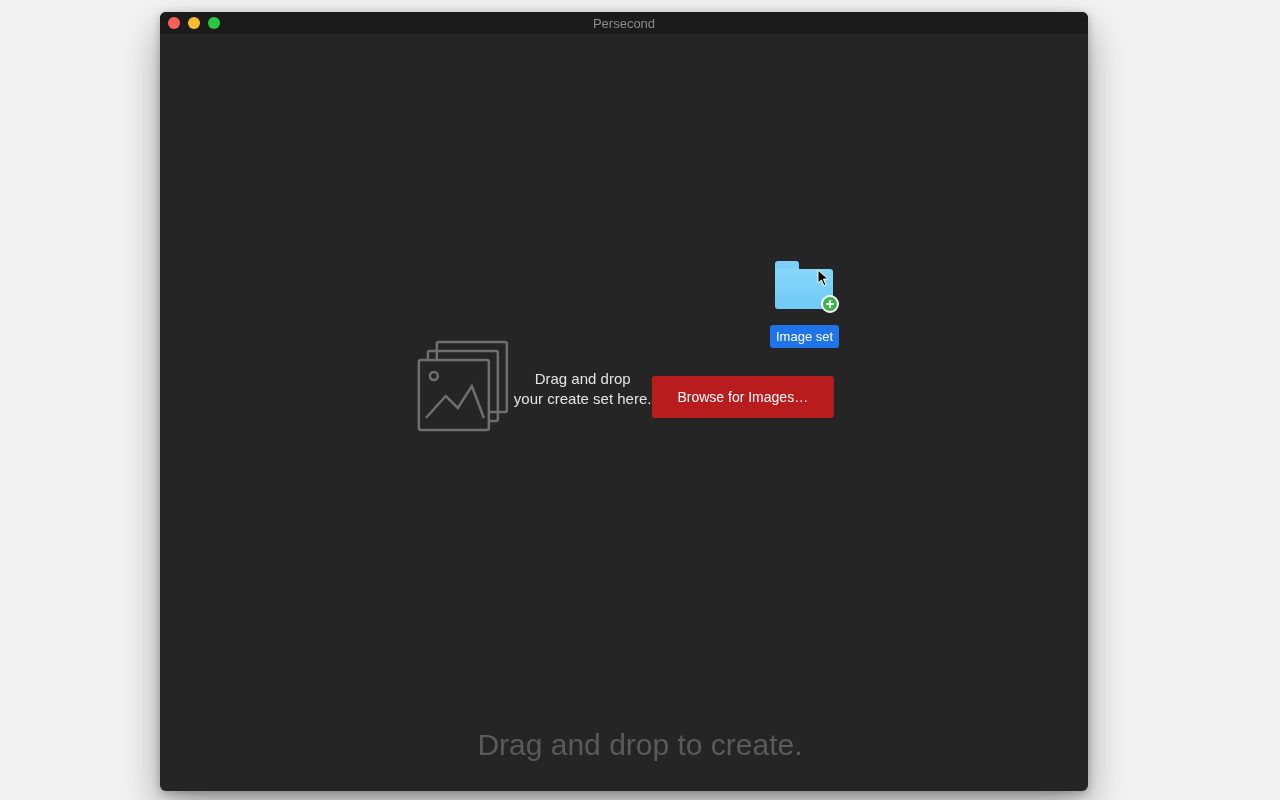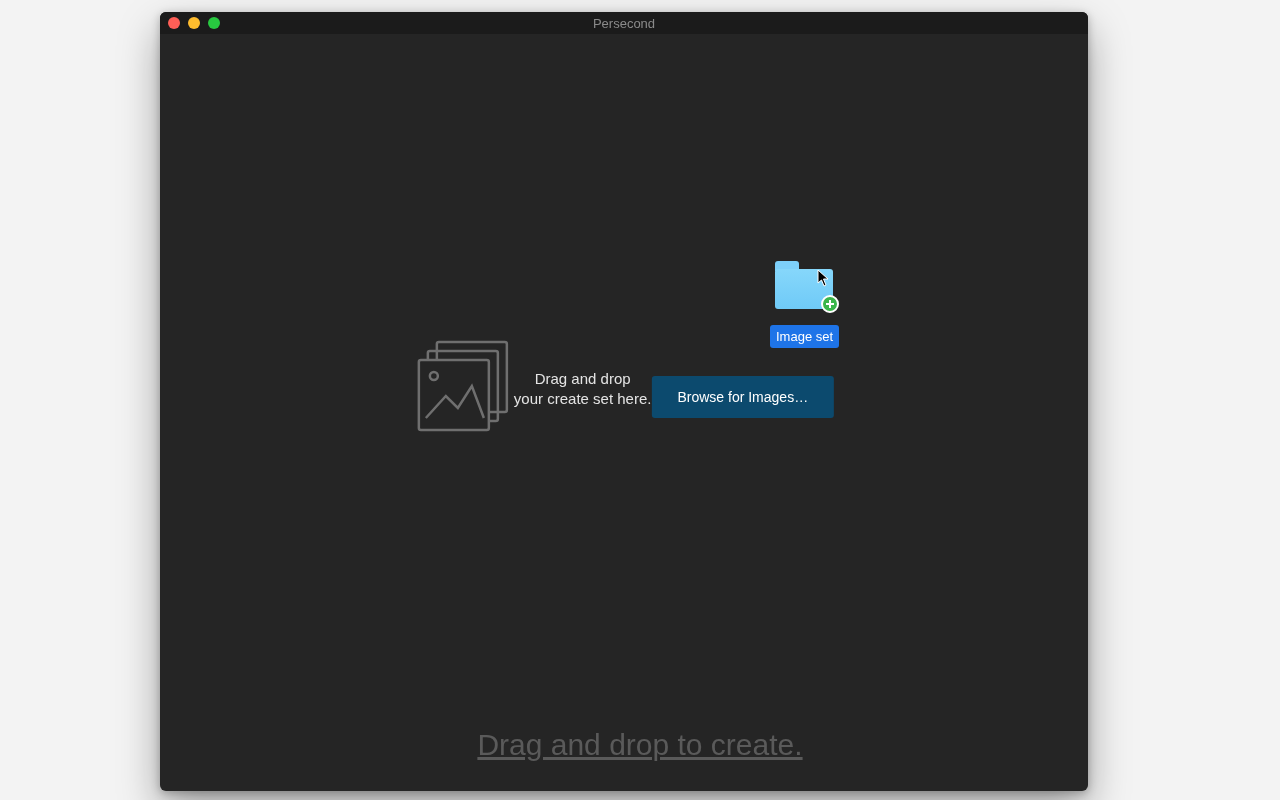--- a/index.html
+++ b/index.html
@@ -67,21 +67,21 @@
   }
   .drop-text {
     color: #e4e4e4;
     font-size: 15px;
     line-height: 1.35;
     text-align: center;
     margin-bottom: 16px;
     font-weight: 500;
   }
   .browse-btn {
-    background: #0c4a6e;
+    background: #b91c1c;
     color: #fff;
     border: none;
     border-radius: 3px;
     font-size: 14px;
     padding: 13px 26px;
     cursor: pointer;
     font-weight: 500;
   }
   .drag-folder {
     position: absolute;
@@ -153,21 +153,20 @@
   }
   .caption {
     position: absolute;
     left: 0;
     right: 0;
     top: 728px;
     text-align: center;
     color: #5a5a5a;
     font-size: 30px;
     font-weight: 300;
-    text-decoration: underline;
   }
 </style>
 </head>
 <body>
 
 <div class="app-window">
   <div class="titlebar">
     <div class="traffic-lights">
       <div class="traffic-light tl-close"></div>
       <div class="traffic-light tl-min"></div>

